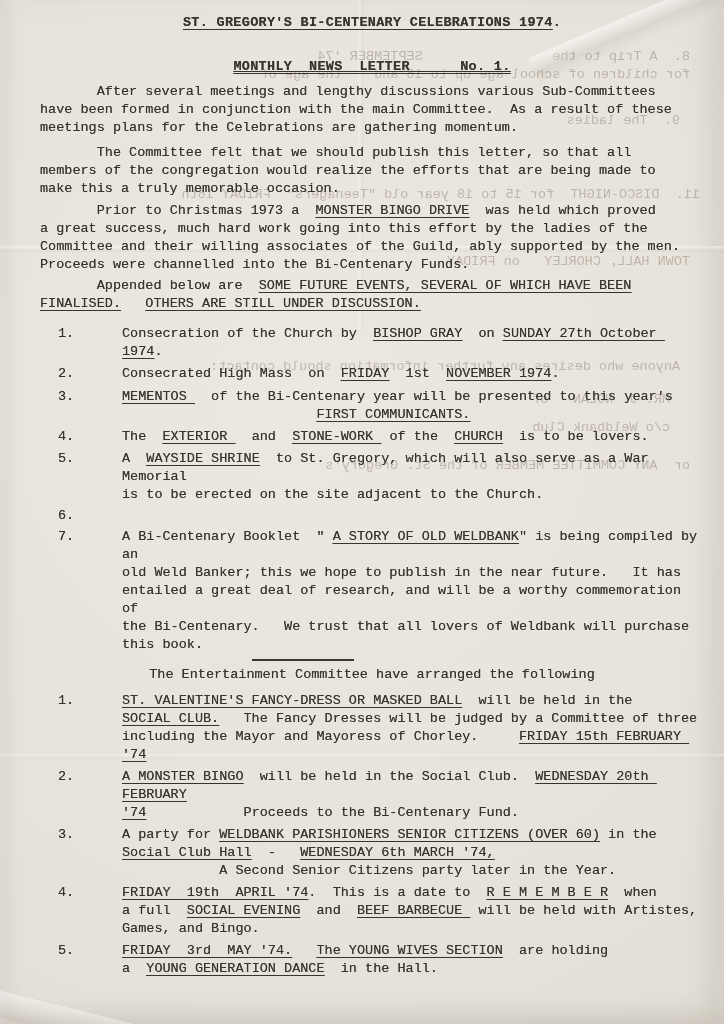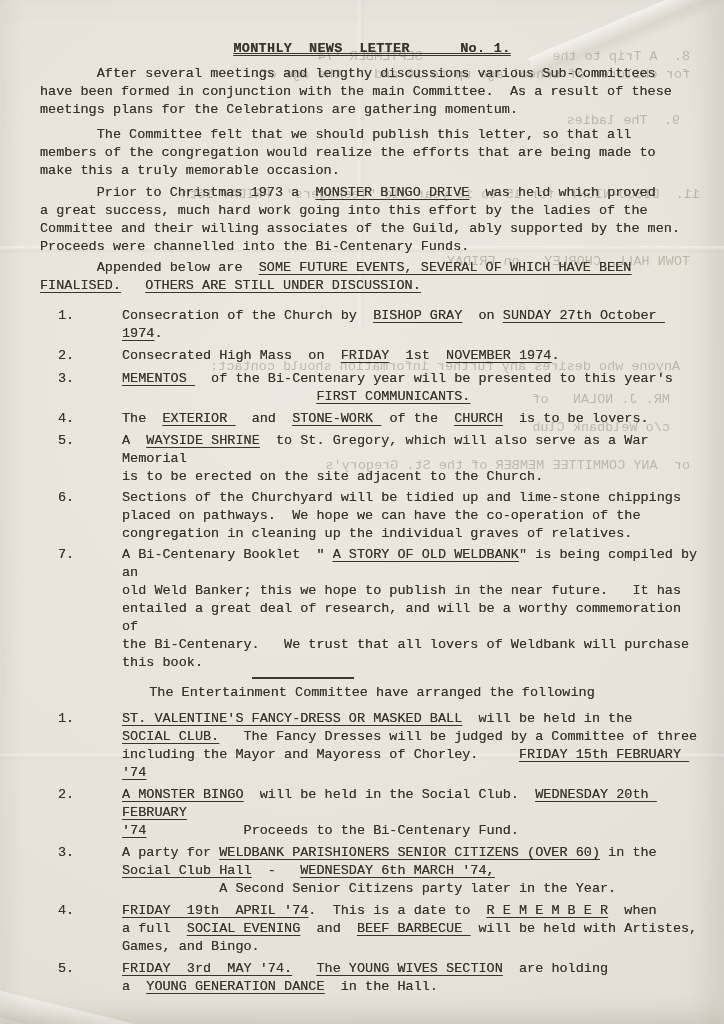--- a/index.html
+++ b/index.html
@@ -82,20 +82,21 @@
     </div>
 
   <div class="crease c-diag"></div>
   <div class="crease c-h1"></div>
   <div class="crease c-h2"></div>
   <div class="crease c-v"></div>
   <div class="crease c-corner"></div>
 
   <div class="content">
 
+    <div class="line center title"><span class="u">ST. GREGORY'S BI-CENTENARY CELEBRATIONS 1974</span><span>.</span></div>
     <div class="line center subtitle"><span class="u">MONTHLY  NEWS  LETTER      No. 1.</span></div>
 
     <div class="para p1"><span>       After several meetings and lengthy discussions various Sub-Committees
 have been formed in conjunction with the main Committee.  As a result of these
 meetings plans for the Celebrations are gathering momentum.</span></div>
     <div class="para p2"><span>       The Committee felt that we should publish this letter, so that all
 members of the congregation would realize the efforts that are being made to
 make this a truly memorable occasion.</span></div>
     <div class="para p3"><span>       Prior to Christmas 1973 a  </span><span class="u">MONSTER BINGO DRIVE</span><span>  was held which proved
 a great success, much hard work going into this effort by the ladies of the
@@ -121,23 +122,20 @@
       <div class="num">4.</div>
       <div class="body"><span>The  </span><span class="u">EXTERIOR </span><span>  and  </span><span class="u">STONE-WORK </span><span> of the  </span><span class="u">CHURCH</span><span>  is to be lovers.</span></div>
     </div>
     <div class="row r5">
       <div class="num">5.</div>
       <div class="body"><span>A  </span><span class="u">WAYSIDE SHRINE</span><span>  to St. Gregory, which will also serve as a War Memorial
 is to be erected on the site adjacent to the Church.</span></div>
     </div>
     <div class="row r6">
       <div class="num">6.</div>
-      <div class="body"><span>Sections of the Churchyard will be tidied up and lime-stone chippings
-placed on pathways.  We hope we can have the co-operation of the
-congregation in cleaning up the individual graves of relatives.</span></div>
     </div>
     <div class="row r7">
       <div class="num">7.</div>
       <div class="body"><span>A Bi-Centenary Booklet  " </span><span class="u">A STORY OF OLD WELDBANK</span><span>" is being compiled by an
 old Weld Banker; this we hope to publish in the near future.   It has
 entailed a great deal of research, and will be a worthy commemoration of
 the Bi-Centenary.   We trust that all lovers of Weldbank will purchase
 this book.</span></div>
     </div>
 

